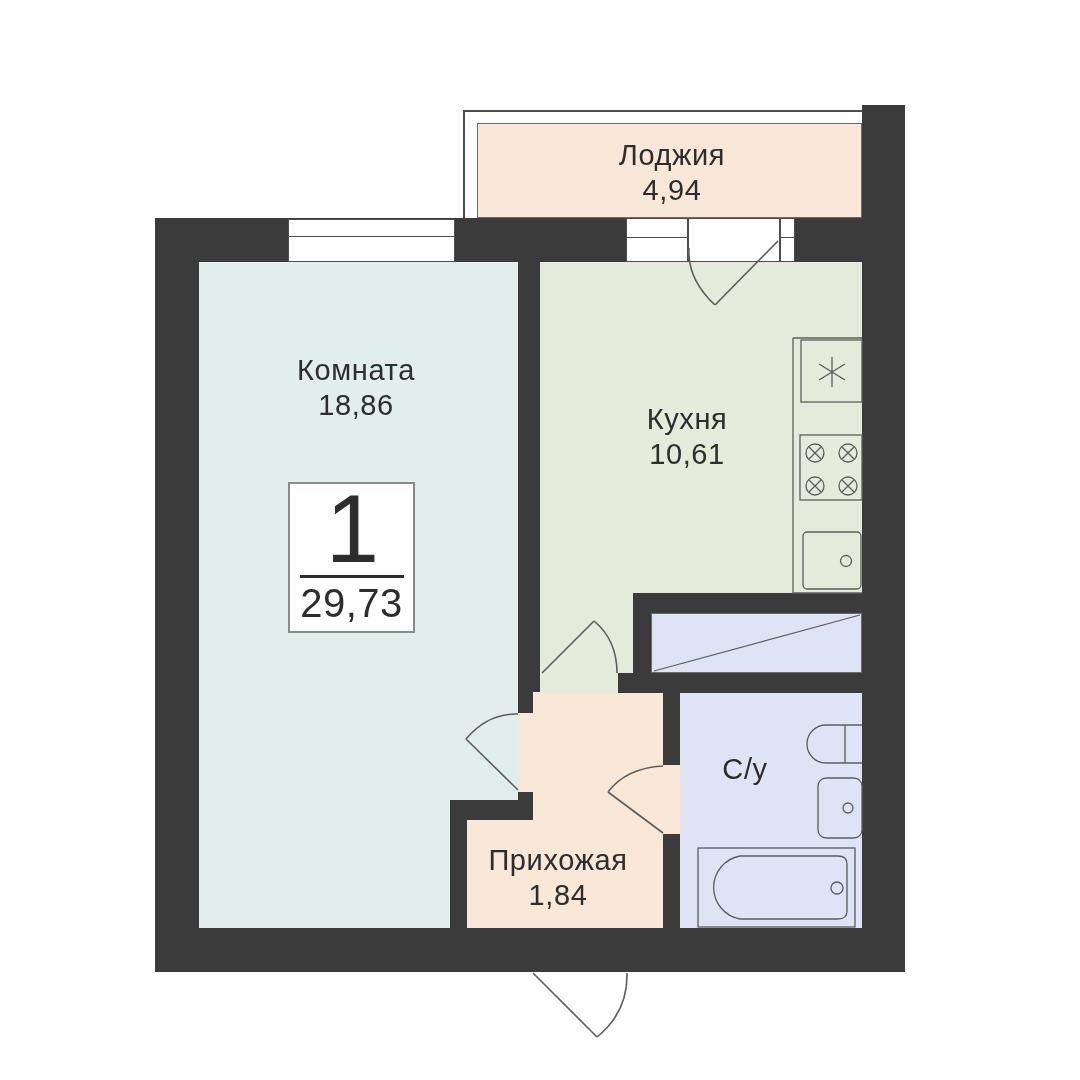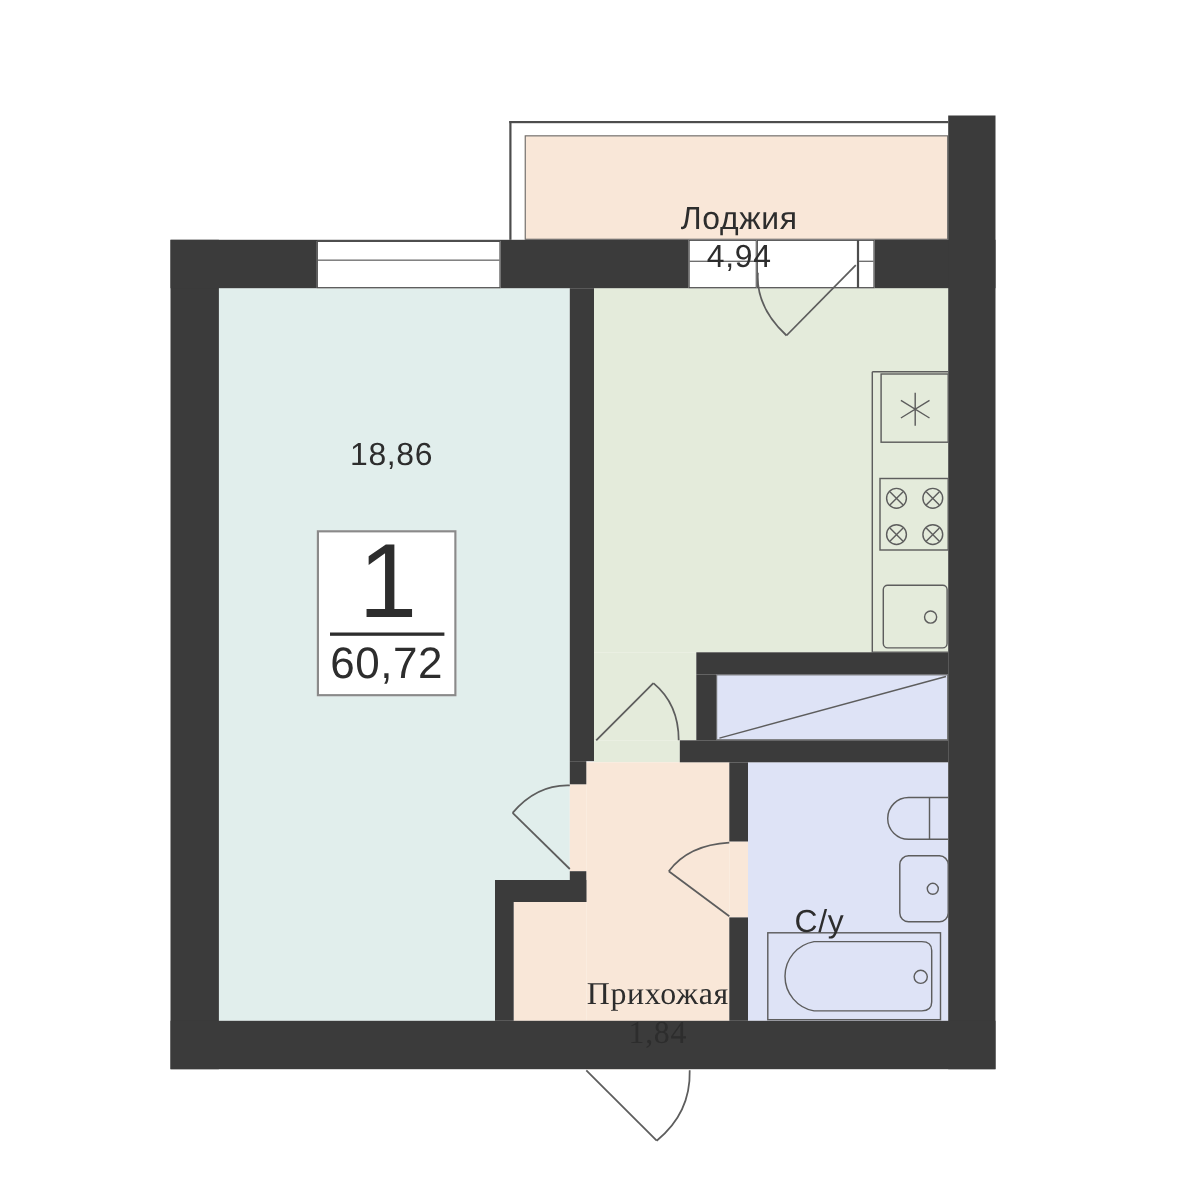--- a/index.html
+++ b/index.html
@@ -10,21 +10,21 @@
   .f-room{background:#e1eeec;}
   .f-kitchen{background:#e4ebdb;}
   .f-peach{background:#f9e7d8;}
   .f-lav{background:#dee3f6;}
   .bordered{border:1px solid #6a6a6a;box-sizing:border-box;}
   .window{position:absolute;background:#fff;border:1px solid #4d4d4d;box-sizing:border-box;}
   .glaze{position:absolute;left:0;right:0;height:0;border-top:1px solid #4d4d4d;}
   .loggia-rail{position:absolute;border-top:2px solid #4d4d4d;border-left:2px solid #4d4d4d;box-sizing:border-box;}
   svg.overlay{position:absolute;left:0;top:0;pointer-events:none;}
   .room-label{position:absolute;display:flex;flex-direction:column;text-align:center;
-              font-size:29px;line-height:35px;letter-spacing:.6px;color:#2d2d2d;margin-top:44px;}
+              font-size:29px;line-height:35px;letter-spacing:.6px;color:#2d2d2d;}
   .unit-box{position:absolute;left:288px;top:482px;width:127px;height:151px;background:#fff;
             border:2px solid #8a8a8a;box-sizing:border-box;display:flex;flex-direction:column;
             align-items:center;justify-content:flex-start;}
   .unit-number{font-size:96px;line-height:90px;height:90px;font-weight:500;letter-spacing:-2px;}
   .unit-divider{width:104px;height:3px;background:#2d2d2d;margin-top:1px;}
   .unit-area{font-size:40px;line-height:50px;letter-spacing:.5px;}
 </style>
 </head>
 <body>
 
@@ -137,29 +137,34 @@
         <circle cx="837" cy="888" r="6"></circle>
       </g>
     </g>
   </svg>
 
   <div class="room-label" style="left:552px;top:138px;width:240px;">
     <span>Лоджия</span>
     <span>4,94</span>
   </div>
   <div class="room-label" style="left:256px;top:353px;width:200px;">
+    <span>Комната</span>
     <span>18,86</span>
   </div>
-  <div class="room-label" style="left:670px;top:777px;width:150px;">
+  <div class="room-label" style="left:587px;top:402px;width:200px;">
+    <span>Кухня</span>
+    <span>10,61</span>
+  </div>
+  <div class="room-label" style="left:670px;top:752px;width:150px;">
     <span>С/у</span>
   </div>
-  <div class="room-label" style="left:478px;top:843px;width:240px;font-family:Liberation Serif, serif;">
+  <div class="room-label" style="left:438px;top:843px;width:240px;">
     <span>Прихожая</span>
     <span>1,84</span>
   </div>
 
   <div class="unit-box">
     <div class="unit-number">1</div>
     <div class="unit-divider"></div>
-    <div class="unit-area">60,72</div>
+    <div class="unit-area">29,73</div>
   </div>
 
 </div>
 
 </body></html>

